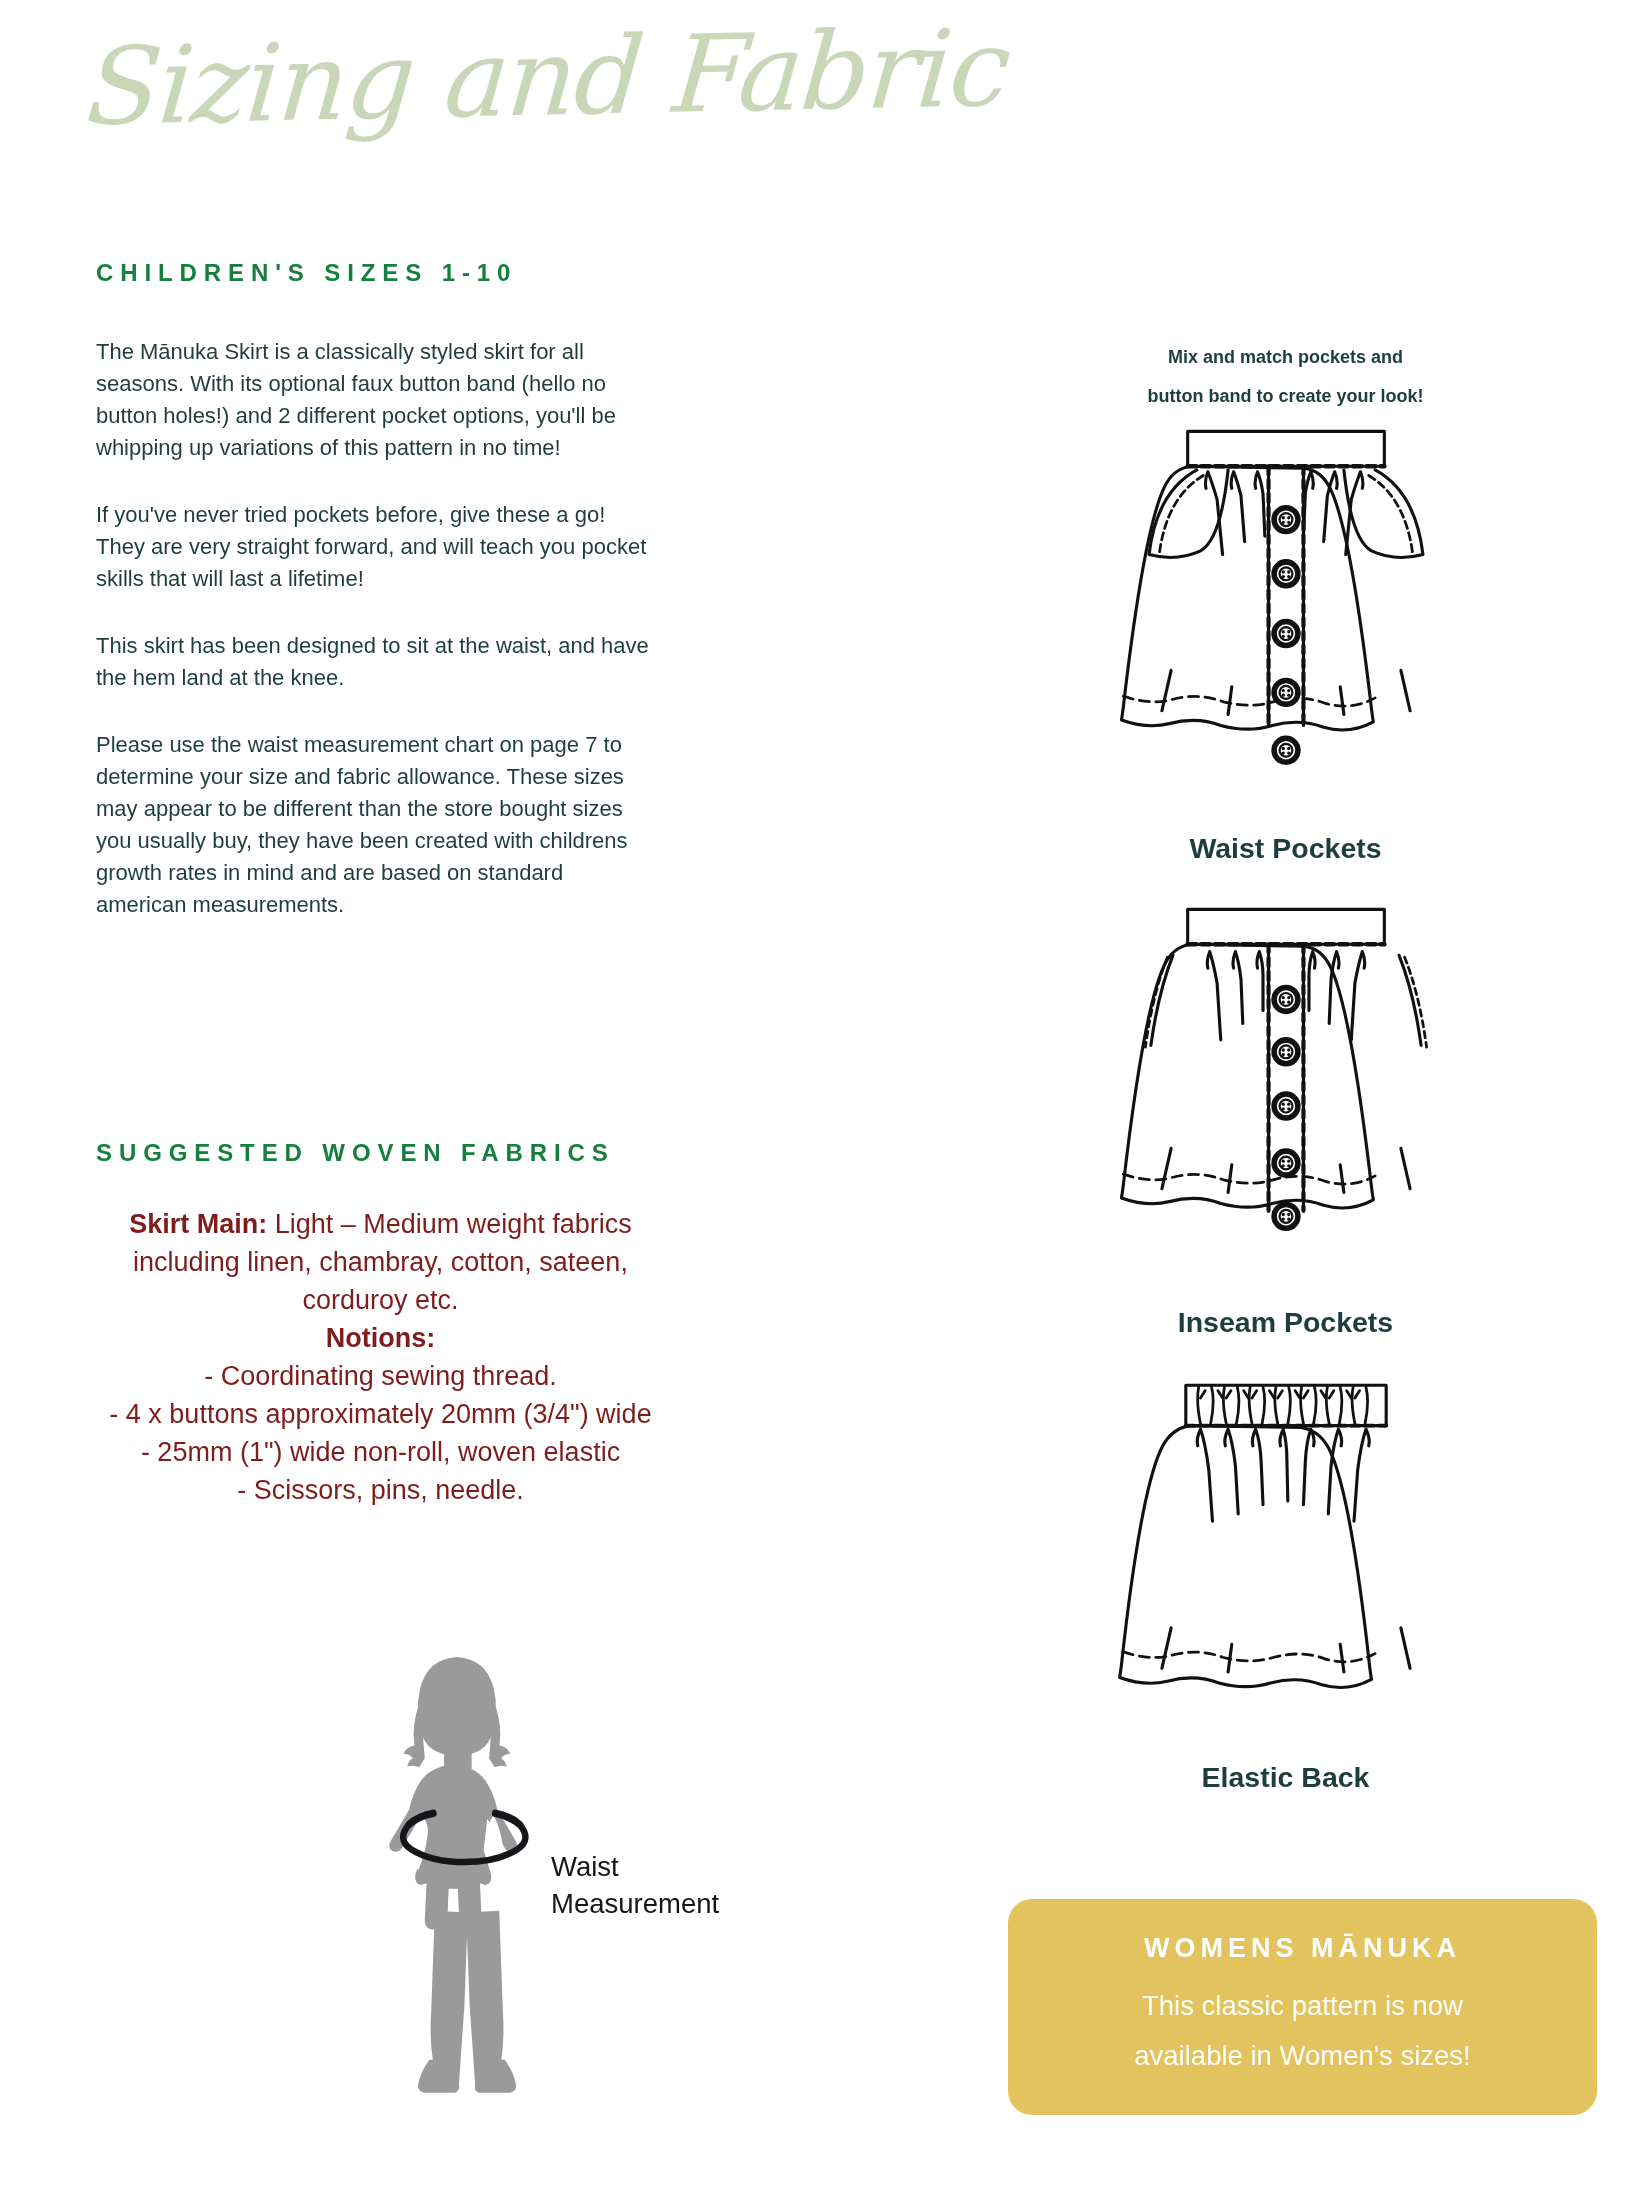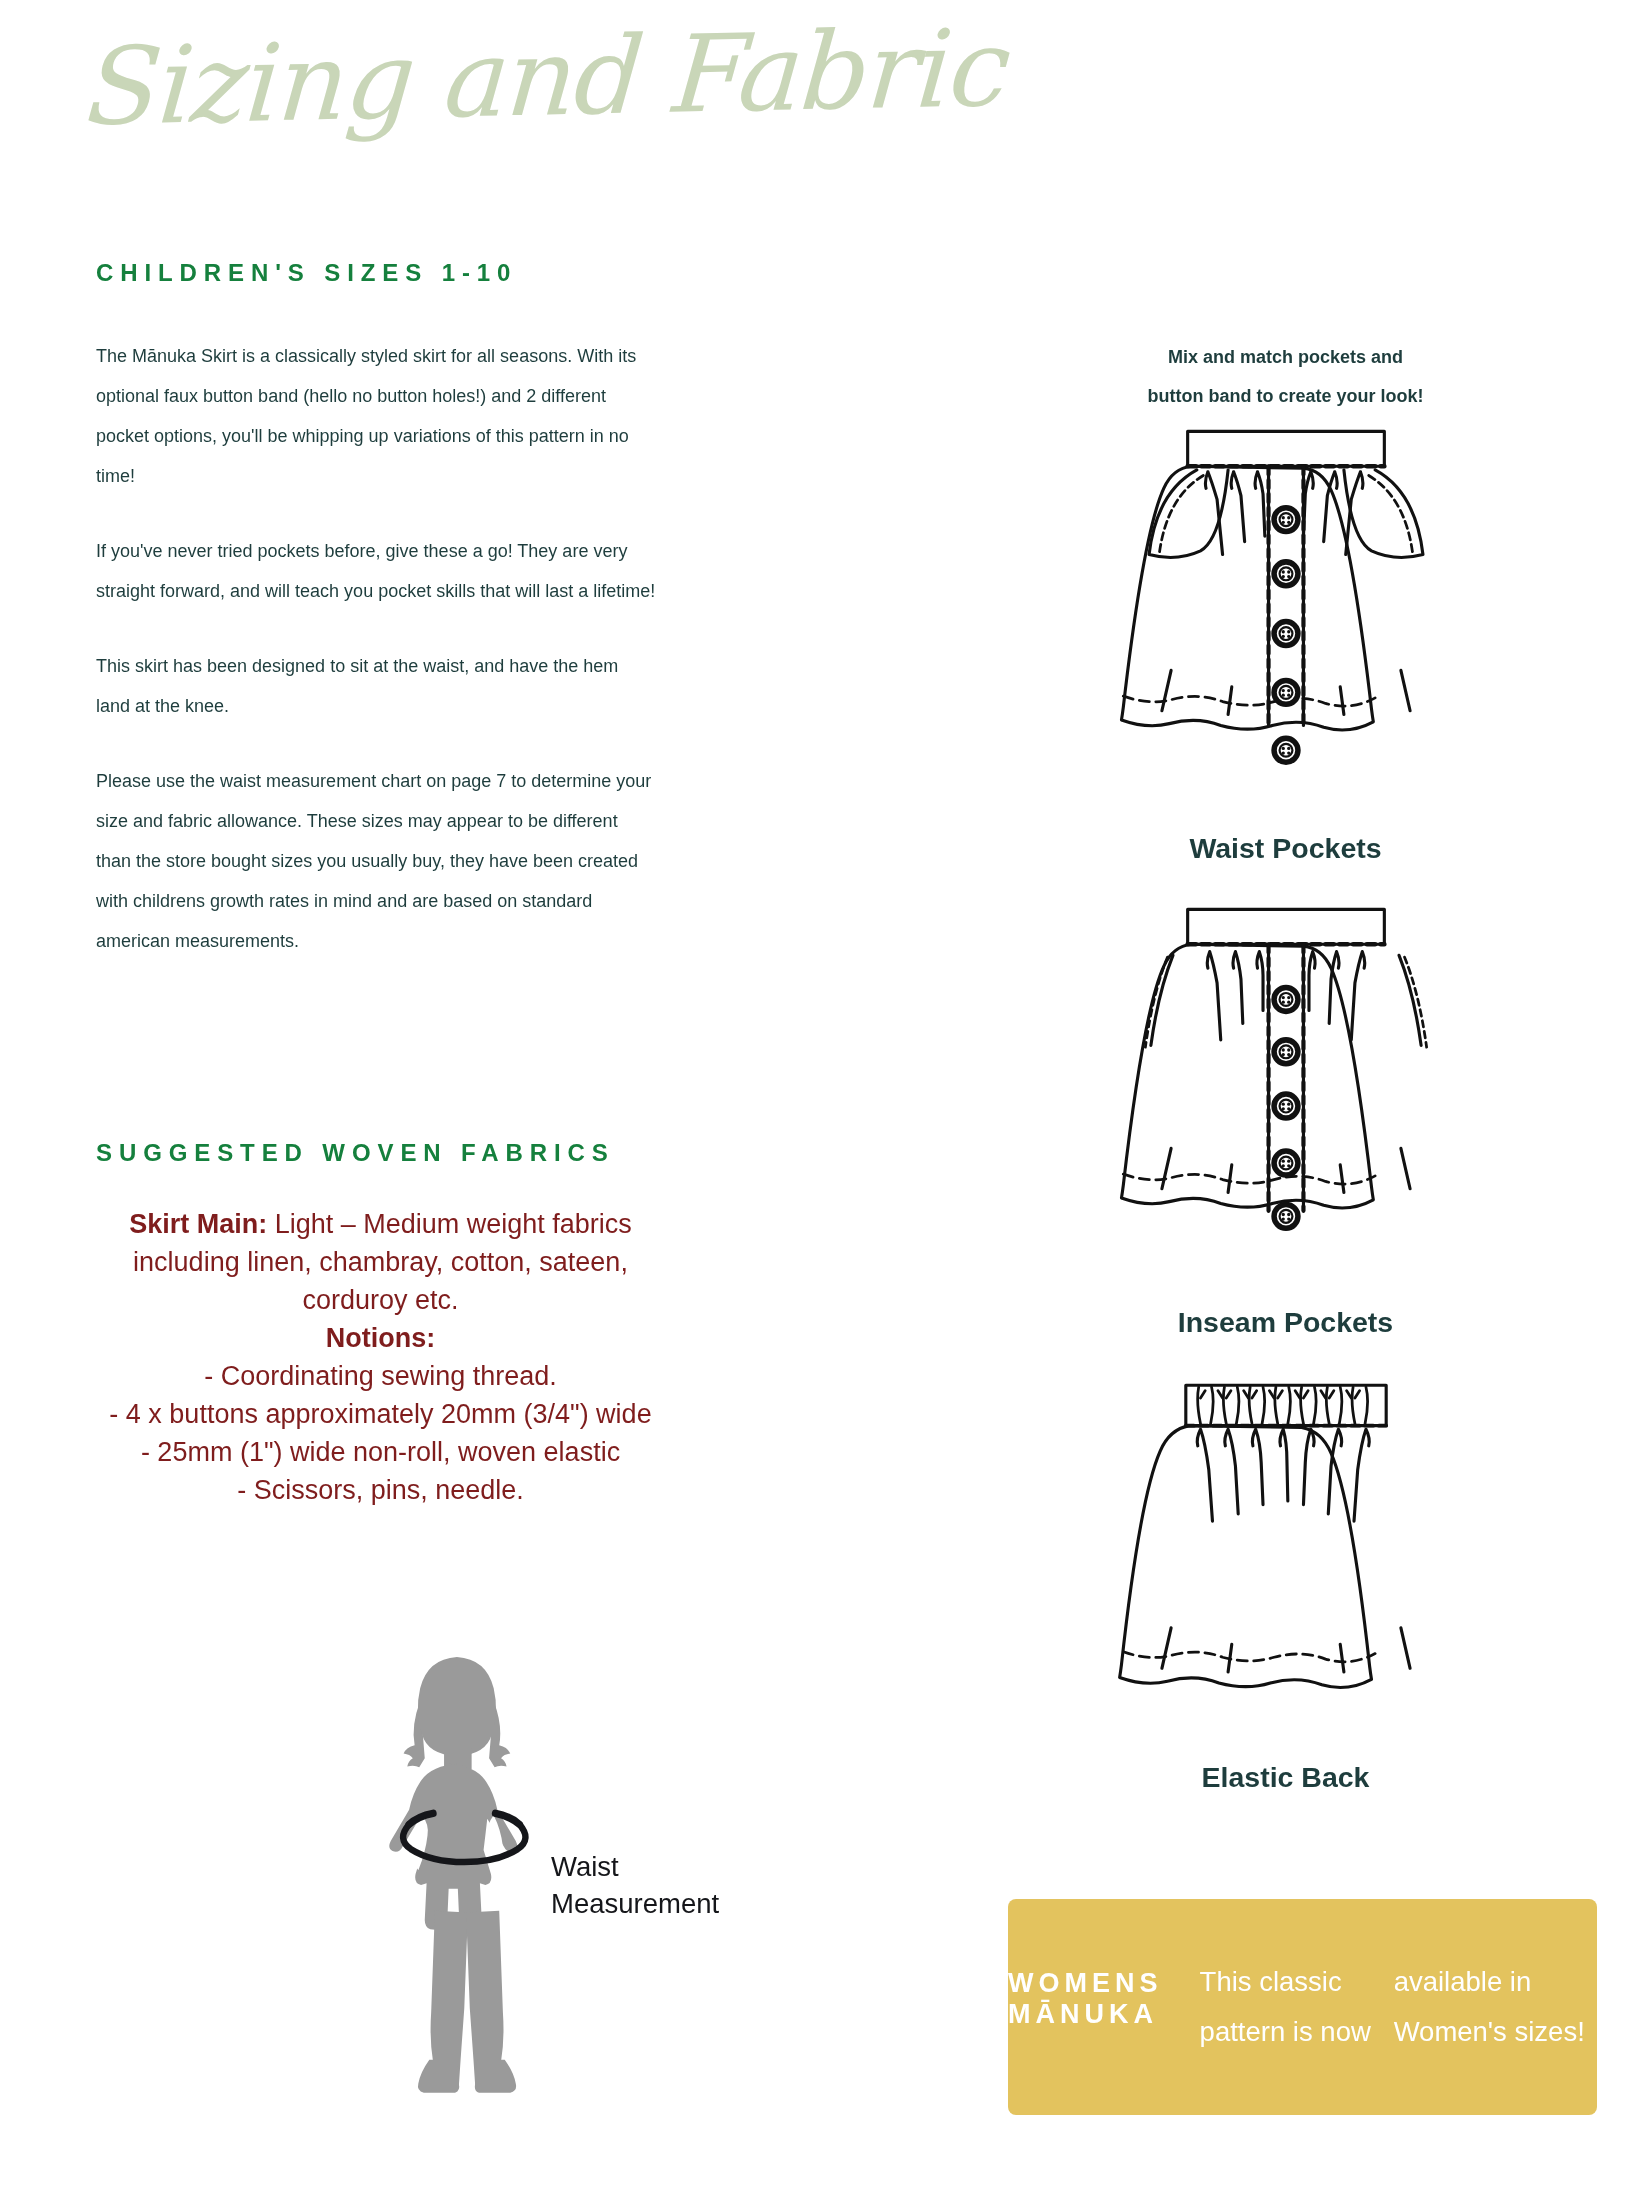--- a/index.html
+++ b/index.html
@@ -45,22 +45,22 @@
   #woven-fabrics-heading  { left: 96px; top: 1139px; }
 
   
   .left-col {
     position: absolute;
     left: 96px;
     top: 336px;
     width: 560px;
   }
   .body-para {
-    font-size: 18px;
-    line-height: 40px;
+    font-size: 22px;
+    line-height: 32px;
     color: #1e3d3d;
     margin: 0 0 35px 0;
   }
   .body-para:last-child { margin-bottom: 0; }
 
   
   .fabric-block {
     position: absolute;
     left: 96px;
     top: 1205px;
@@ -128,24 +128,24 @@
   #caption-elastic-back   { top: 1761px; }
 
   
   .promo-box {
     position: absolute;
     left: 1008px;
     top: 1899px;
     width: 589px;
     height: 216px;
     background: #e3c35e;
-    border-radius: 8px;
+    border-radius: 24px;
     box-sizing: border-box;
     display: flex;
-    flex-direction: row;
+    flex-direction: column;
     align-items: center;
     justify-content: center;
     color: #ffffff;
   }
   .promo-title {
     font-size: 27px;
     font-weight: bold;
     letter-spacing: 5px;
     margin-bottom: 16.5px;
   }

